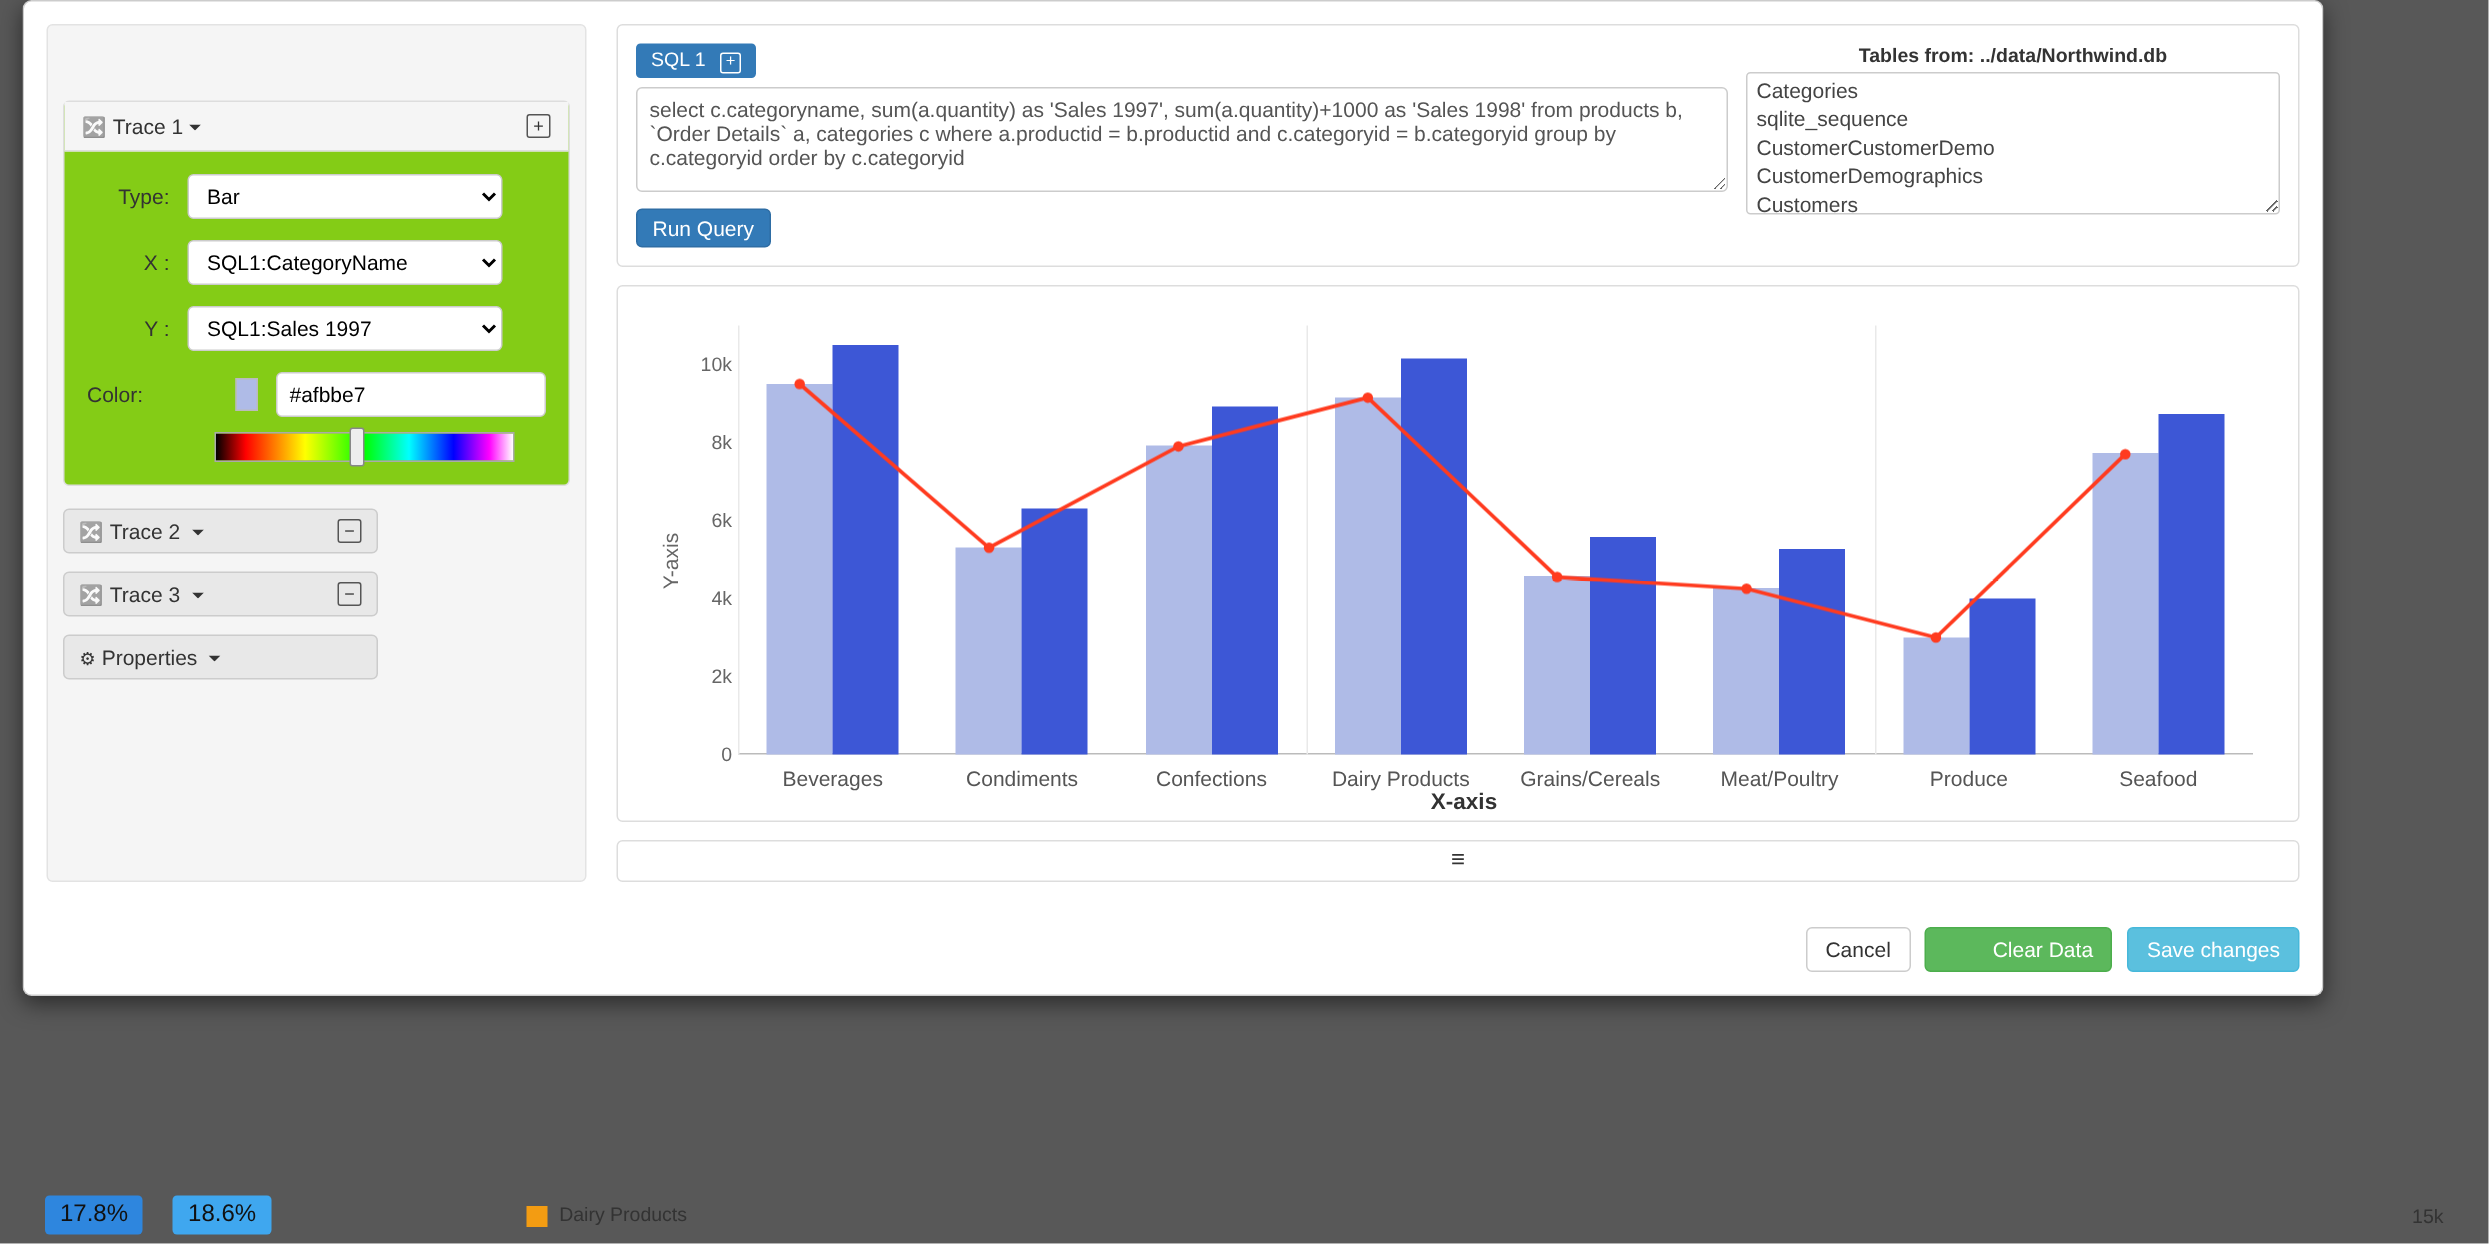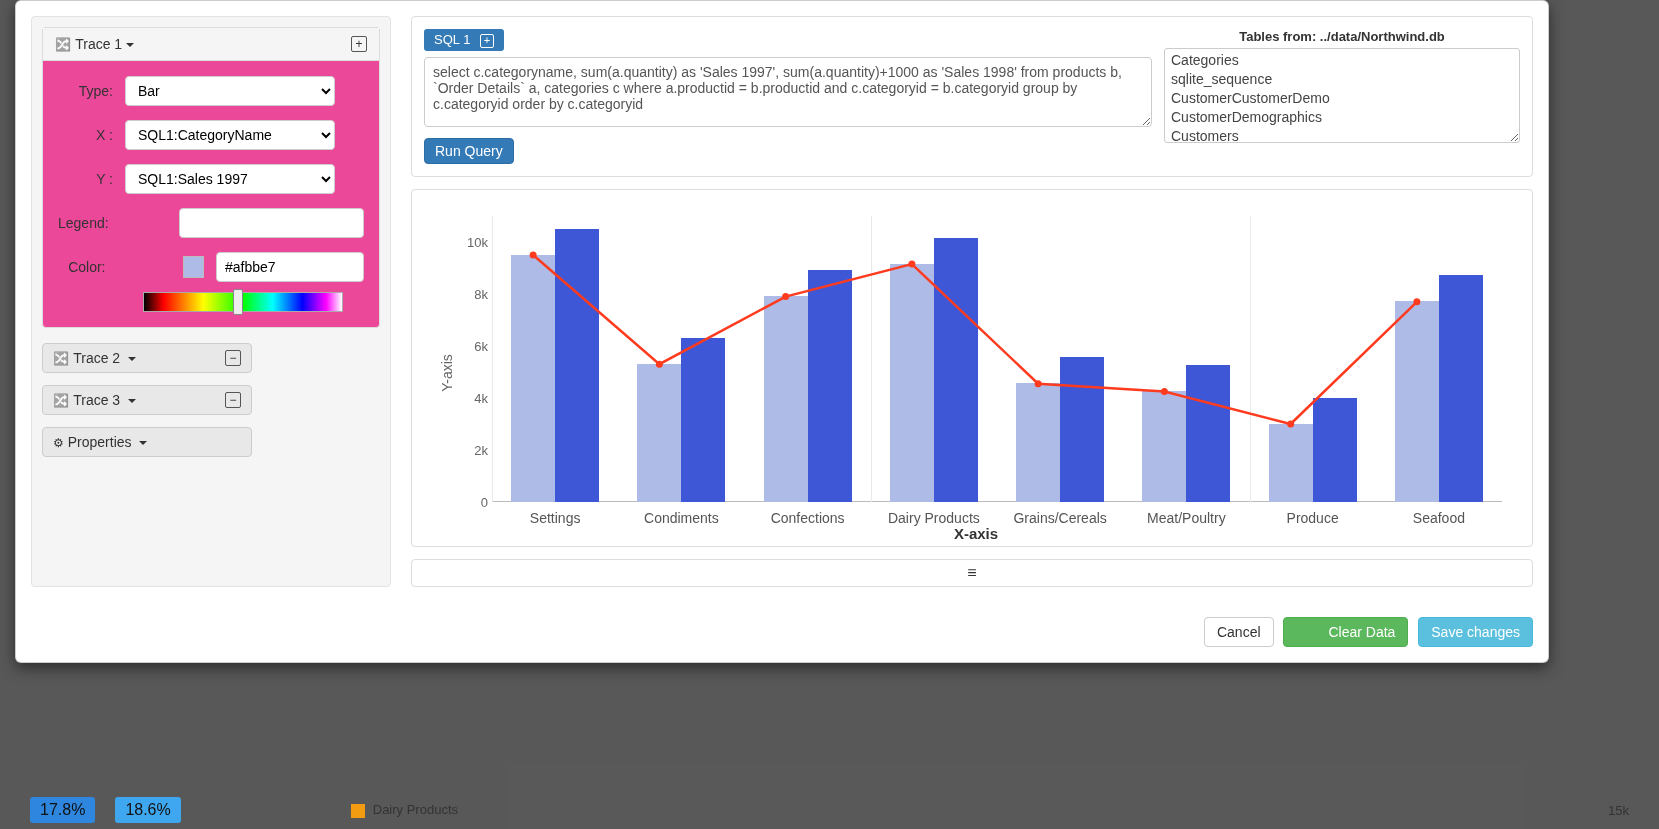--- a/index.html
+++ b/index.html
@@ -73,24 +73,25 @@
   
   .left-panel {
     width: 360px;
     background: #f5f5f5;
     border: 1px solid #e3e3e3;
     border-radius: 4px;
     padding: 10px;
     min-height: 560px;
   }
   .panel {
-    background:#ec4899;
+    background:#84cc16;
     border:1px solid #ddd;
     border-radius:4px;
     margin-bottom:15px;
+    margin-top:40px;
   }
   .panel-heading {
     background:#f5f5f5;
     border-bottom:1px solid #ddd;
     padding:8px 12px;
     display:flex;
     align-items:center;
     justify-content:space-between;
     cursor:pointer;
   }
@@ -232,29 +233,24 @@
               <option>SQL1:CategoryName</option>
             </select>
           </div>
           <div class="form-row">
             <label>Y :</label>
             <select class="form-control lg">
               <option>SQL1:Sales 1997</option>
             </select>
           </div>
           <div class="form-row">
-            <label>Legend:</label>
-            <div style="width:88px"></div>
-            <input class="form-control" style="width: 185px;" value="">
-          </div>
-          <div class="form-row">
             <label>Color:</label>
             <div style="width:62px"></div>
             <span class="color-swatch" id="color-swatch" style="background: rgb(175, 187, 231);"></span>
-            <input class="form-control" style="width: 148px;" value="#afbbe7">
+            <input class="form-control" style="width: 180px;" value="#afbbe7">
           </div>
           <div class="hue-bar">
             <div class="hue-handle"></div>
           </div>
         </div>
       </div>
 
       <div class="panel-heading-mini" style="width:210px">
         <span><span class="shuffle-icon"></span><span>Trace 2</span> <span class="caret"></span></span>
         <span class="minus-box"></span>
@@ -308,21 +304,21 @@
               <div class="y-tick" style="top: 234px;">2k</div>
               <div class="y-tick" style="top: 182px;">4k</div>
               <div class="y-tick" style="top: 130px;">6k</div>
               <div class="y-tick" style="top: 78px;">8k</div>
               <div class="y-tick" style="top: 26px;">10k</div>
               <div class="grid-v" style="left: 0px;"></div>
               <div class="grid-v" style="left: 378.75px;"></div>
               <div class="grid-v" style="left: 757.5px;"></div>
               <div class="bar" style="height: 247px; width: 44px; background: rgb(175, 187, 231); left: 19.125px;"></div>
               <div class="bar" style="height: 273px; width: 44px; background: rgb(61, 87, 214); left: 63.125px;"></div>
-              <div class="cat-label" style="left: 63.125px;">Settings</div>
+              <div class="cat-label" style="left: 63.125px;">Beverages</div>
               <div class="bar" style="height: 137.8px; width: 44px; background: rgb(175, 187, 231); left: 145.375px;"></div>
               <div class="bar" style="height: 163.8px; width: 44px; background: rgb(61, 87, 214); left: 189.375px;"></div>
               <div class="cat-label" style="left: 189.375px;">Condiments</div>
               <div class="bar" style="height: 205.4px; width: 44px; background: rgb(175, 187, 231); left: 271.625px;"></div>
               <div class="bar" style="height: 231.4px; width: 44px; background: rgb(61, 87, 214); left: 315.625px;"></div>
               <div class="cat-label" style="left: 315.625px;">Confections</div>
               <div class="bar" style="height: 237.9px; width: 44px; background: rgb(175, 187, 231); left: 397.875px;"></div>
               <div class="bar" style="height: 263.9px; width: 44px; background: rgb(61, 87, 214); left: 441.875px;"></div>
               <div class="cat-label" style="left: 441.875px;">Dairy Products</div>
               <div class="bar" style="height: 118.3px; width: 44px; background: rgb(175, 187, 231); left: 524.125px;"></div>

